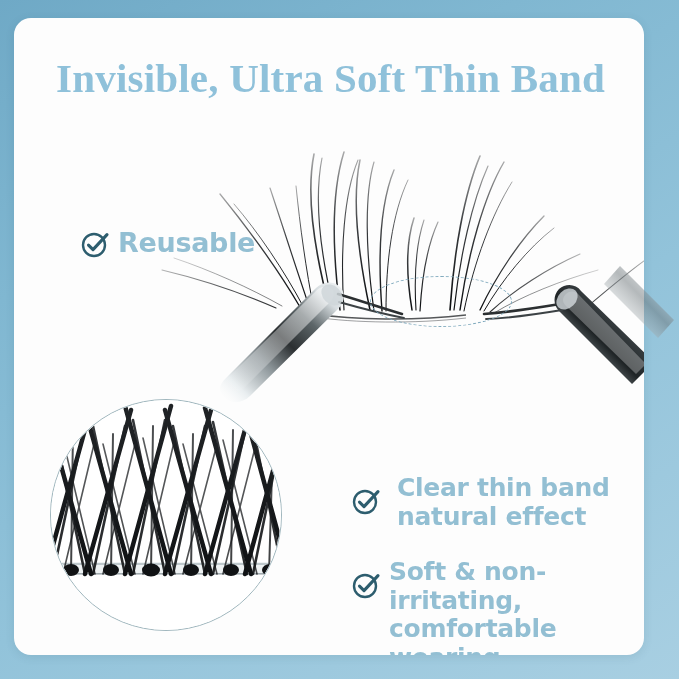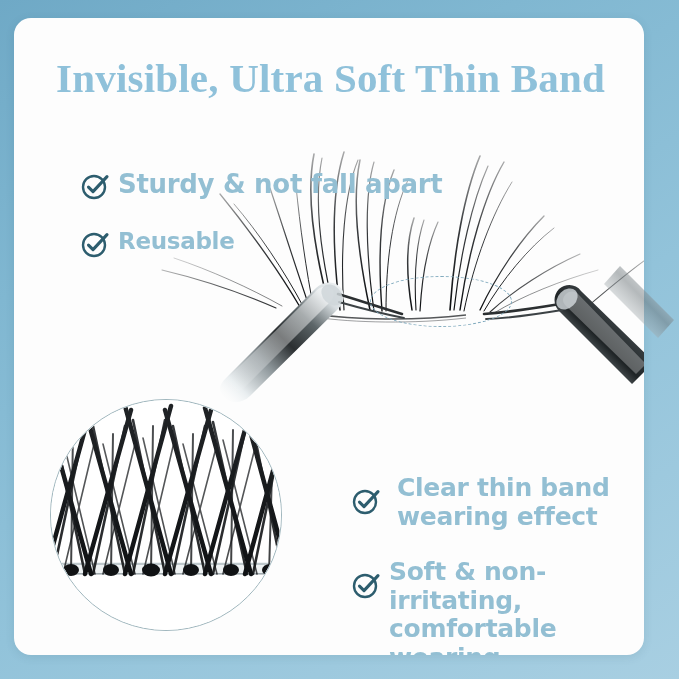--- a/index.html
+++ b/index.html
@@ -26,21 +26,21 @@
   }
   
   .bullet{position:absolute;display:flex;align-items:flex-start;}
   .chk{flex:0 0 auto;width:30px;height:30px;margin-right:8px;position:relative;}
   .chk svg{display:block;}
   .btxt{
     font-family:"DejaVu Sans", sans-serif;font-weight:bold;
     color:#93bfd3;line-height:1.14;letter-spacing:-.3px;
   }
   #b1{left:66px;top:152px;} #b1 .btxt{font-size:26px;}
-  #b2{left:66px;top:210px;} #b2 .btxt{font-size:23px;}
+  #b2{left:66px;top:210px;} #b2 .btxt{font-size:27px;}
   #b3{left:337px;top:456px;} #b3 .btxt{font-size:25px;margin-left:8px;}
   #b4{left:337px;top:540px;justify-content:center;} #b4 .btxt{font-size:25px;}
   #b3 .chk,#b4 .chk{margin-top:12px;}
   #b1 .chk,#b2 .chk{margin-top:1px;}
   .l2{display:block;}
   
   #ellipse{
     position:absolute;left:356px;top:258px;width:140px;height:49px;
     border:1.6px dashed #7fa9bd;border-radius:50%;
   }
@@ -149,31 +149,20 @@
         <path d="M545,271 C552,265 562,266 567,273 L640,344 L618,366 L545,293 C539,287 539,277 545,271 Z" fill="url(#metalR)"></path>
         <path d="M552,276 C556,272 562,273 565,277 L632,346 L622,356 L552,288 C548,284 548,280 552,276 Z" fill="#ffffff" opacity=".28"></path>
         <path d="M546,286 C522,290 496,294 470,296" stroke="#2b2f31" stroke-width="2.6" fill="none" stroke-linecap="round"></path>
         <path d="M548,292 C524,296 498,300 472,301" stroke="#3c4245" stroke-width="1.9" fill="none" stroke-linecap="round"></path>
         <ellipse cx="553" cy="281" rx="9" ry="12" fill="#d3dadd" transform="rotate(45 553 281)" opacity=".8"></ellipse>
       </g>
     </svg>
 
     <div id="ellipse"></div>
 
-    <div class="bullet" id="b1">
-      <span class="chk">
-        <svg width="30" height="30" viewBox="0 0 30 30">
-          <circle cx="14" cy="16" r="11" fill="none" stroke="#2d5d6e" stroke-width="2.4"></circle>
-          <path d="M8.5,16.2 L13,20.6 L27,5.6" fill="none" stroke="#2d5d6e" stroke-width="3.1" stroke-linecap="round" stroke-linejoin="round"></path>
-        </svg>
-      </span>
-      <span class="btxt">
-        <span>Sturdy &amp; not fall apart</span>
-      </span>
-    </div>
 
     <div class="bullet" id="b2">
       <span class="chk">
         <svg width="30" height="30" viewBox="0 0 30 30">
           <circle cx="14" cy="16" r="11" fill="none" stroke="#2d5d6e" stroke-width="2.4"></circle>
           <path d="M8.5,16.2 L13,20.6 L27,5.6" fill="none" stroke="#2d5d6e" stroke-width="3.1" stroke-linecap="round" stroke-linejoin="round"></path>
         </svg>
       </span>
       <span class="btxt">
         <span>Reusable</span>
@@ -265,21 +254,21 @@
 
     <div class="bullet" id="b3">
       <span class="chk">
         <svg width="30" height="30" viewBox="0 0 30 30">
           <circle cx="14" cy="16" r="11" fill="none" stroke="#2d5d6e" stroke-width="2.4"></circle>
           <path d="M8.5,16.2 L13,20.6 L27,5.6" fill="none" stroke="#2d5d6e" stroke-width="3.1" stroke-linecap="round" stroke-linejoin="round"></path>
         </svg>
       </span>
       <span class="btxt">
         <span class="l2">Clear thin band</span>
-        <span class="l2">wearing effect</span>
+        <span class="l2">natural effect</span>
       </span>
     </div>
 
     <div class="bullet" id="b4">
       <span class="chk">
         <svg width="30" height="30" viewBox="0 0 30 30">
           <circle cx="14" cy="16" r="11" fill="none" stroke="#2d5d6e" stroke-width="2.4"></circle>
           <path d="M8.5,16.2 L13,20.6 L27,5.6" fill="none" stroke="#2d5d6e" stroke-width="3.1" stroke-linecap="round" stroke-linejoin="round"></path>
         </svg>
       </span>

